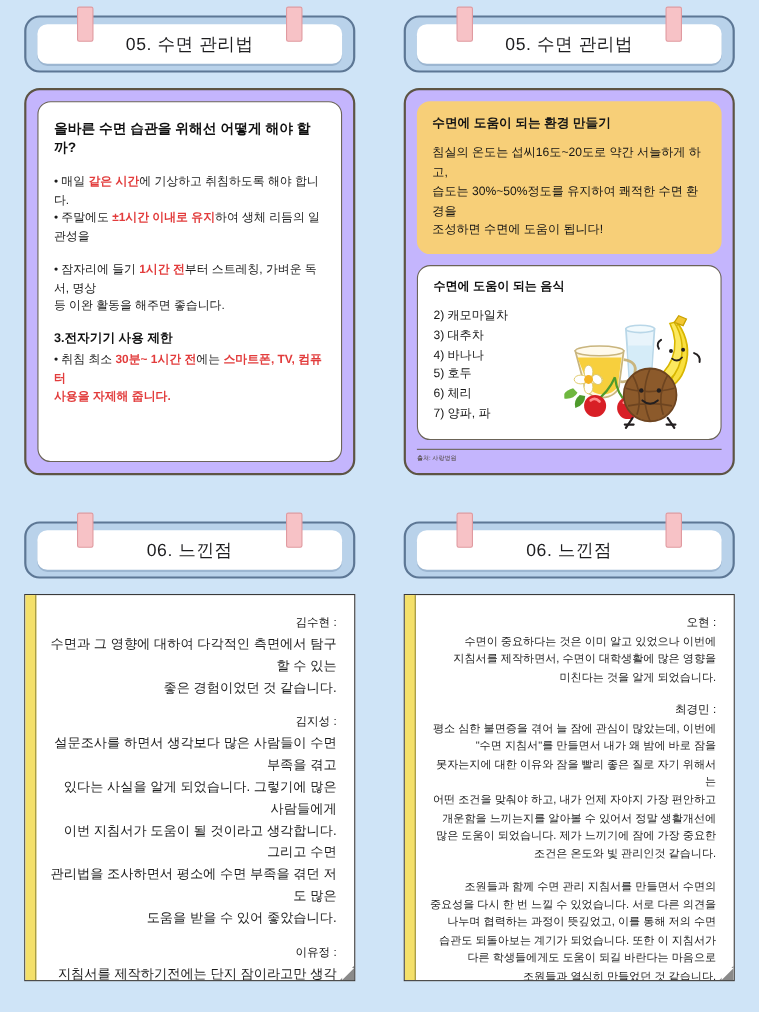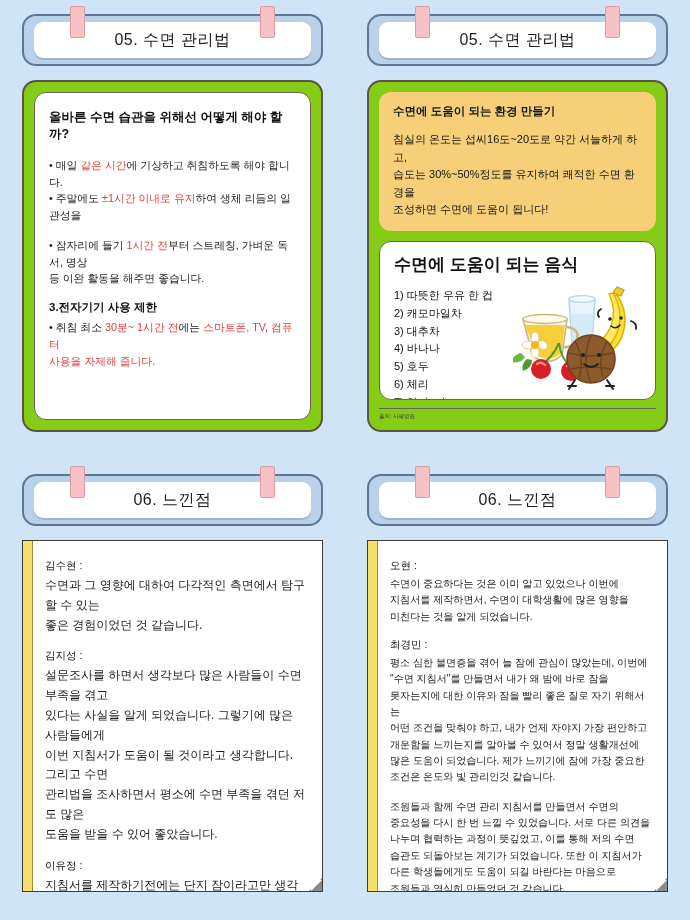--- a/index.html
+++ b/index.html
@@ -42,21 +42,21 @@
     position:absolute;top:-8px;width:13px;height:30px;
     background:#f7c2c6;border:1.5px solid #e09aa0;border-radius:2px;
     z-index:5;
   }
   .clip.left{left:48px;}
   .clip.right{right:48px;}
 
   
   .beige-card{
     margin:14px 22px 0 22px;
-    background:#84cc16;
+    background:#c4b5fd;
     border:2px solid #5d5444;
     border-radius:14px;
     box-sizing:border-box;
     position:relative;
     height:352px;
     padding:10px;
     display:flex;flex-direction:column;justify-content:center;
   }
   .inner-white{
     background:#ffffff;
@@ -66,41 +66,41 @@
     box-sizing:border-box;
     padding:14px 14px 10px 14px;
     overflow:hidden;
   }
   .q-title{
     font-size:12.5px;font-weight:bold;color:#101010;margin:2px 0 14px 0;
   }
   .sec{margin-bottom:13px;}
   .sec-h{font-size:11.5px;font-weight:bold;color:#121212;margin-bottom:4px;}
   .sec-b{font-size:10.8px;line-height:1.55;color:#1b1b1b;}
-  .hl{color:#e23c3c;font-weight:normal;margin-top:27px;}
+  .hl{color:#e23c3c;font-weight:bold;margin-top:27px;}
 
   
   .yellow-box{
     background:#f7cf78;
     border-radius:12px;
     padding:12px 14px;
     margin-bottom:10px;
   }
   .yb-title{font-size:11.5px;font-weight:bold;color:#141414;margin-bottom:12px;}
   .yb-body{font-size:11px;line-height:1.6;color:#141414;}
   .food-box{
     background:#ffffff;
     border:1.6px solid #6b6458;
     border-radius:12px;
     padding:11px 14px;
     flex:1;
     position:relative;
     overflow:hidden;
   }
-  .food-title{font-size:17px;font-weight:bold;color:#111;margin-bottom:11px;}
+  .food-title{font-size:11px;font-weight:bold;color:#111;margin-bottom:11px;}
   .food-list{font-size:11px;line-height:1.62;color:#141414;}
   .food-art{position:absolute;right:6px;bottom:6px;width:136px;height:112px;}
   .source-bar{
     margin-top:8px;
     border-top:1.2px solid #6b6458;
     padding-top:4px;
     font-size:5.5px;color:#4a4238;
   }
 
   
@@ -121,21 +121,21 @@
   .fold{
     position:absolute;right:0;bottom:0;width:0;height:0;
     border-left:13px solid transparent;
     border-bottom:13px solid #8a8a8a;
   }
   .fold2{
     position:absolute;right:0;bottom:0;width:0;height:0;
     border-left:11px solid #ffffff;
     border-bottom:11px solid transparent;
   }
-  .entry{margin-bottom:14px;}
+  .entry{margin-bottom:14px;text-align:right;}
   .entry-name{font-size:10.5px;color:#131313;margin-bottom:3px;}
   .entry-text{font-size:12px;line-height:1.65;color:#1a1a1a;white-space:pre-line;}
   .note-card.dense .entry{margin-bottom:13px;}
   .note-card.dense .entry-text{font-size:10.1px;line-height:1.62;}
 </style>
 </head>
 <body>
 
 <div class="grid">
 
@@ -193,21 +193,20 @@
       <div class="yellow-box">
         <div class="yb-title">수면에 도움이 되는 환경 만들기</div>
         <div class="yb-body" style="white-space:pre-line">침실의 온도는 섭씨16도~20도로 약간 서늘하게 하고,
 습도는 30%~50%정도를 유지하여 쾌적한 수면 환경을
 조성하면 수면에 도움이 됩니다!</div>
       </div>
 
       <div class="food-box">
         <div class="food-title">수면에 도움이 되는 음식</div>
         <div class="food-list" id="food-list">
-            <div>1) 따뜻한 우유 한 컵</div>
             <div>2) 캐모마일차</div>
             <div>3) 대추차</div>
             <div>4) 바나나</div>
             <div>5) 호두</div>
             <div>6) 체리</div>
             <div>7) 양파, 파</div>
           </div>
 
         <svg class="food-art" viewBox="0 0 136 112">
 

